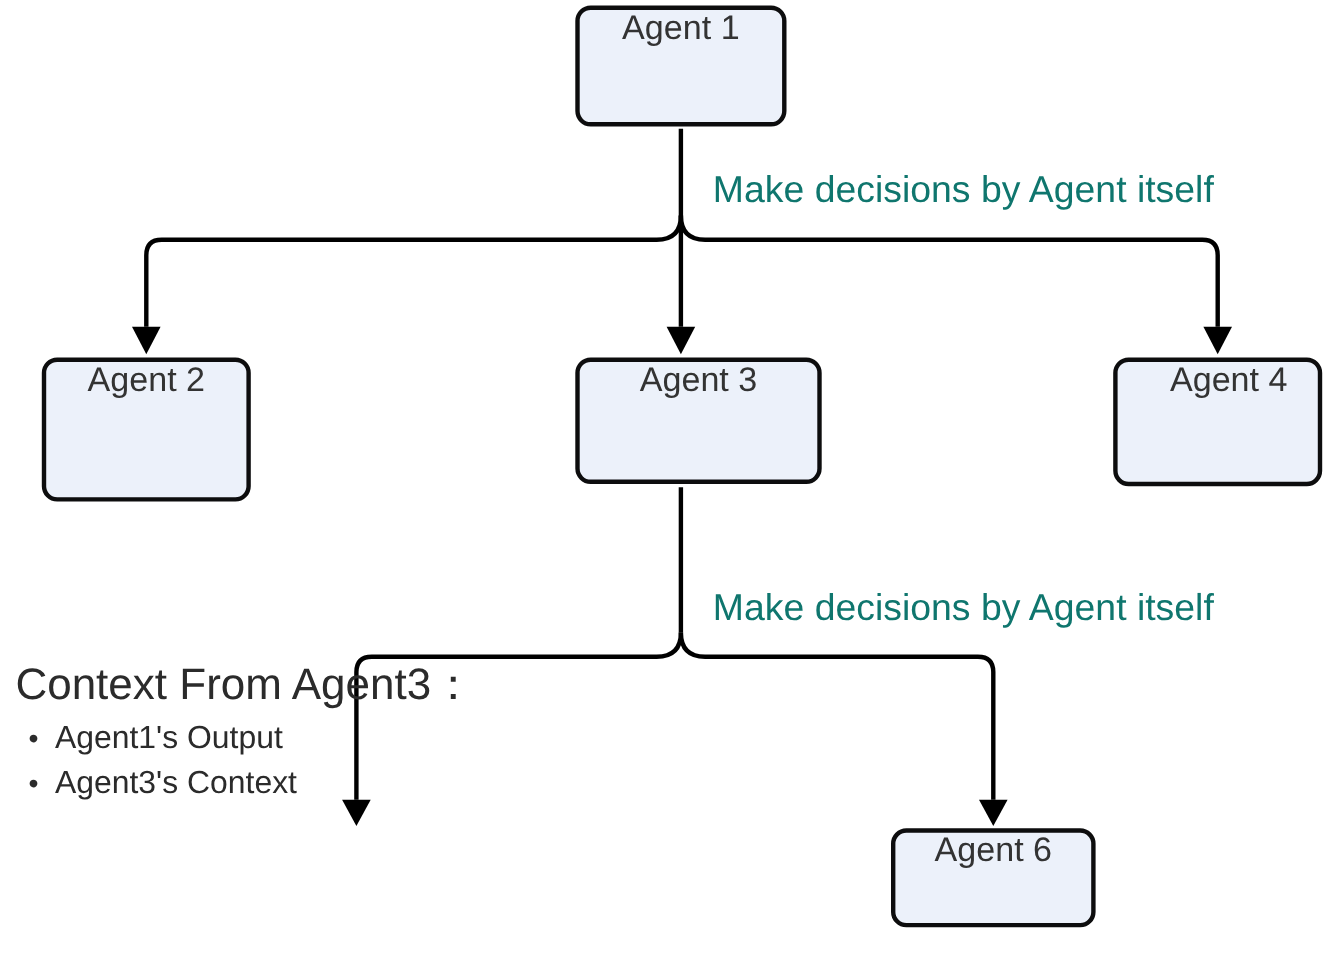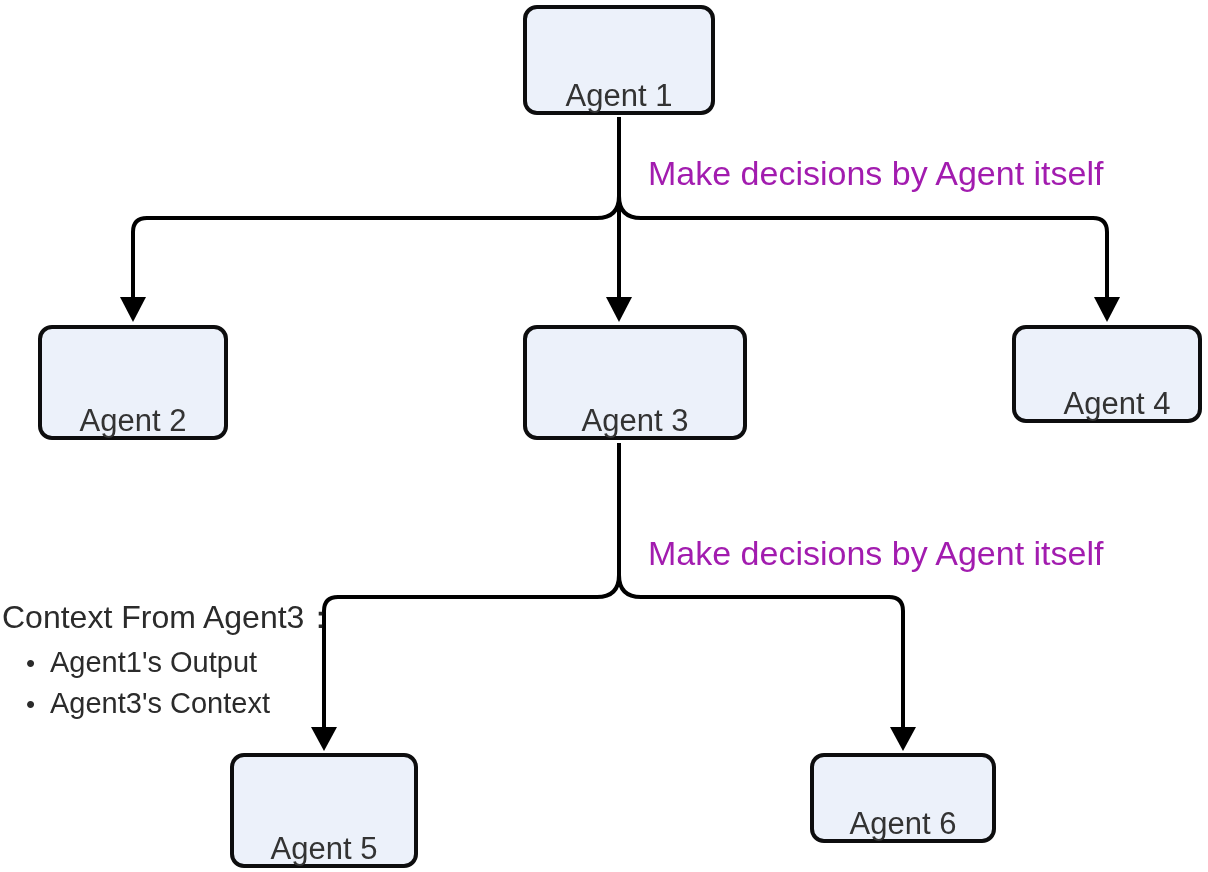--- a/index.html
+++ b/index.html
@@ -22,54 +22,55 @@
     width: 1208px;
     height: 872px;
   }
   .node {
     position: absolute;
     box-sizing: border-box;
     background: #ecf1fa;
     border: 4px solid #0d0d0e;
     border-radius: 14px;
     display: flex;
-    align-items: flex-end;
+    align-items: flex-start;
     justify-content: center;
     color: #333333;
     font-size: 31px;
     line-height: 1;
     white-space: nowrap;
   }
   .node-agent1 { left: 523px; top:   5px; width: 192px; height: 110px; }
-  .node-agent2 { left:  38px; top: 325px; width: 190px; height: 115px; }
+  .node-agent2 { left:  38px; top: 325px; width: 190px; height: 131px; }
   .node-agent3 { left: 523px; top: 325px; width: 224px; height: 115px; }
-  .node-agent4 { left:1012px; top: 325px; width: 190px; height: 98px; padding-left: 20px; }
+  .node-agent4 { left:1012px; top: 325px; width: 190px; height: 117px; padding-left: 20px; }
   .node-agent5 { left: 230px; top: 753px; width: 188px; height: 115px; }
   .node-agent6 { left: 810px; top: 753px; width: 186px; height: 90px; }
 
   .edge-label {
     position: absolute;
-    color: #a21caf;
+    color: #0f766e;
     font-size: 34px;
     line-height: 1.1;
     white-space: nowrap;
   }
   .edge-label-1 { left: 648px; top: 155px; }
   .edge-label-2 { left: 648px; top: 535px; }
 
   .context-note {
     position: absolute;
     left: 2px;
     top: 599px;
     color: #2b2b2b;
   }
   .ctx-title {
-    font-size: 32px;
+    font-size: 40px;
     line-height: 1.15;
     white-space: nowrap;
+    margin-left: 12px;
   }
   .ctx-item {
     display: flex;
     align-items: baseline;
     font-size: 29px;
     line-height: 1;
     margin-top: 12px;
     white-space: nowrap;
   }
   .ctx-bullet {
@@ -113,23 +114,20 @@
   </div>
   <div class="node node-agent2">
     <span>Agent 2</span>
   </div>
   <div class="node node-agent3">
     <span>Agent 3</span>
   </div>
   <div class="node node-agent4">
     <span>Agent 4</span>
   </div>
-  <div class="node node-agent5">
-    <span>Agent 5</span>
-  </div>
   <div class="node node-agent6">
     <span>Agent 6</span>
   </div>
 
   <div class="edge-label edge-label-1">Make decisions by Agent itself</div>
   <div class="edge-label edge-label-2">Make decisions by Agent itself</div>
 
   <div class="context-note">
     <div class="ctx-title">Context From Agent3：</div>
     <div class="ctx-item">

